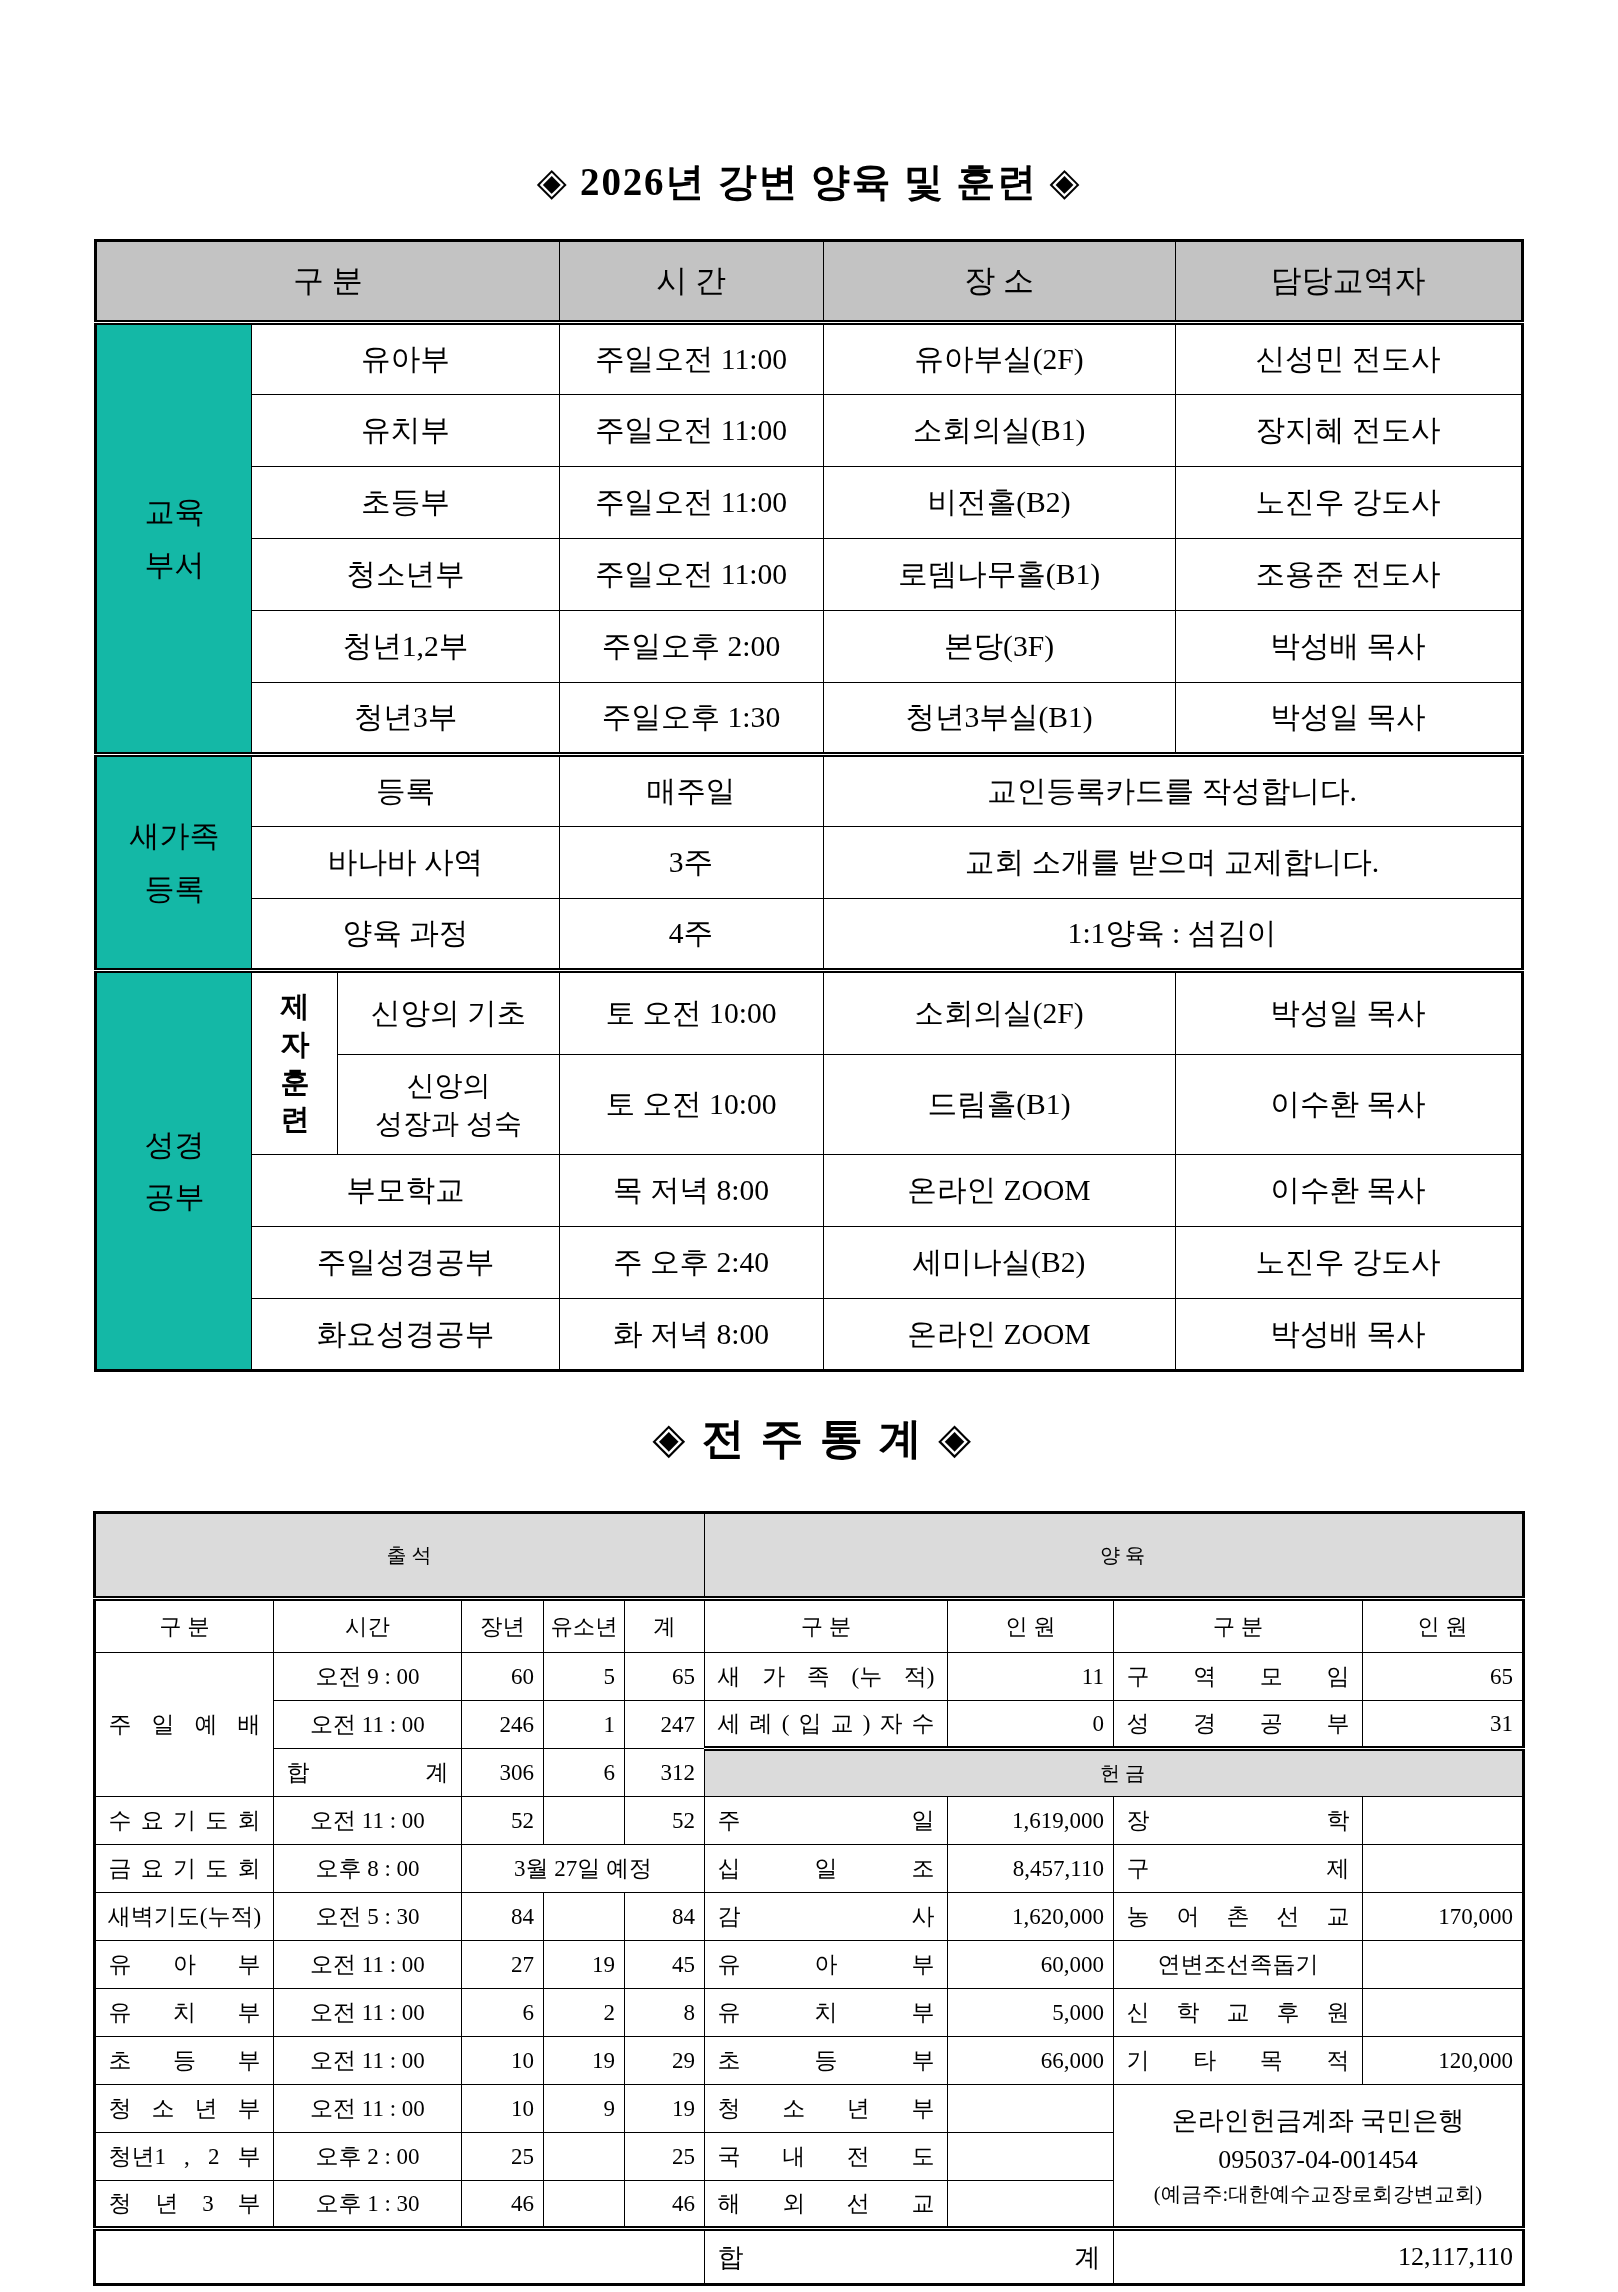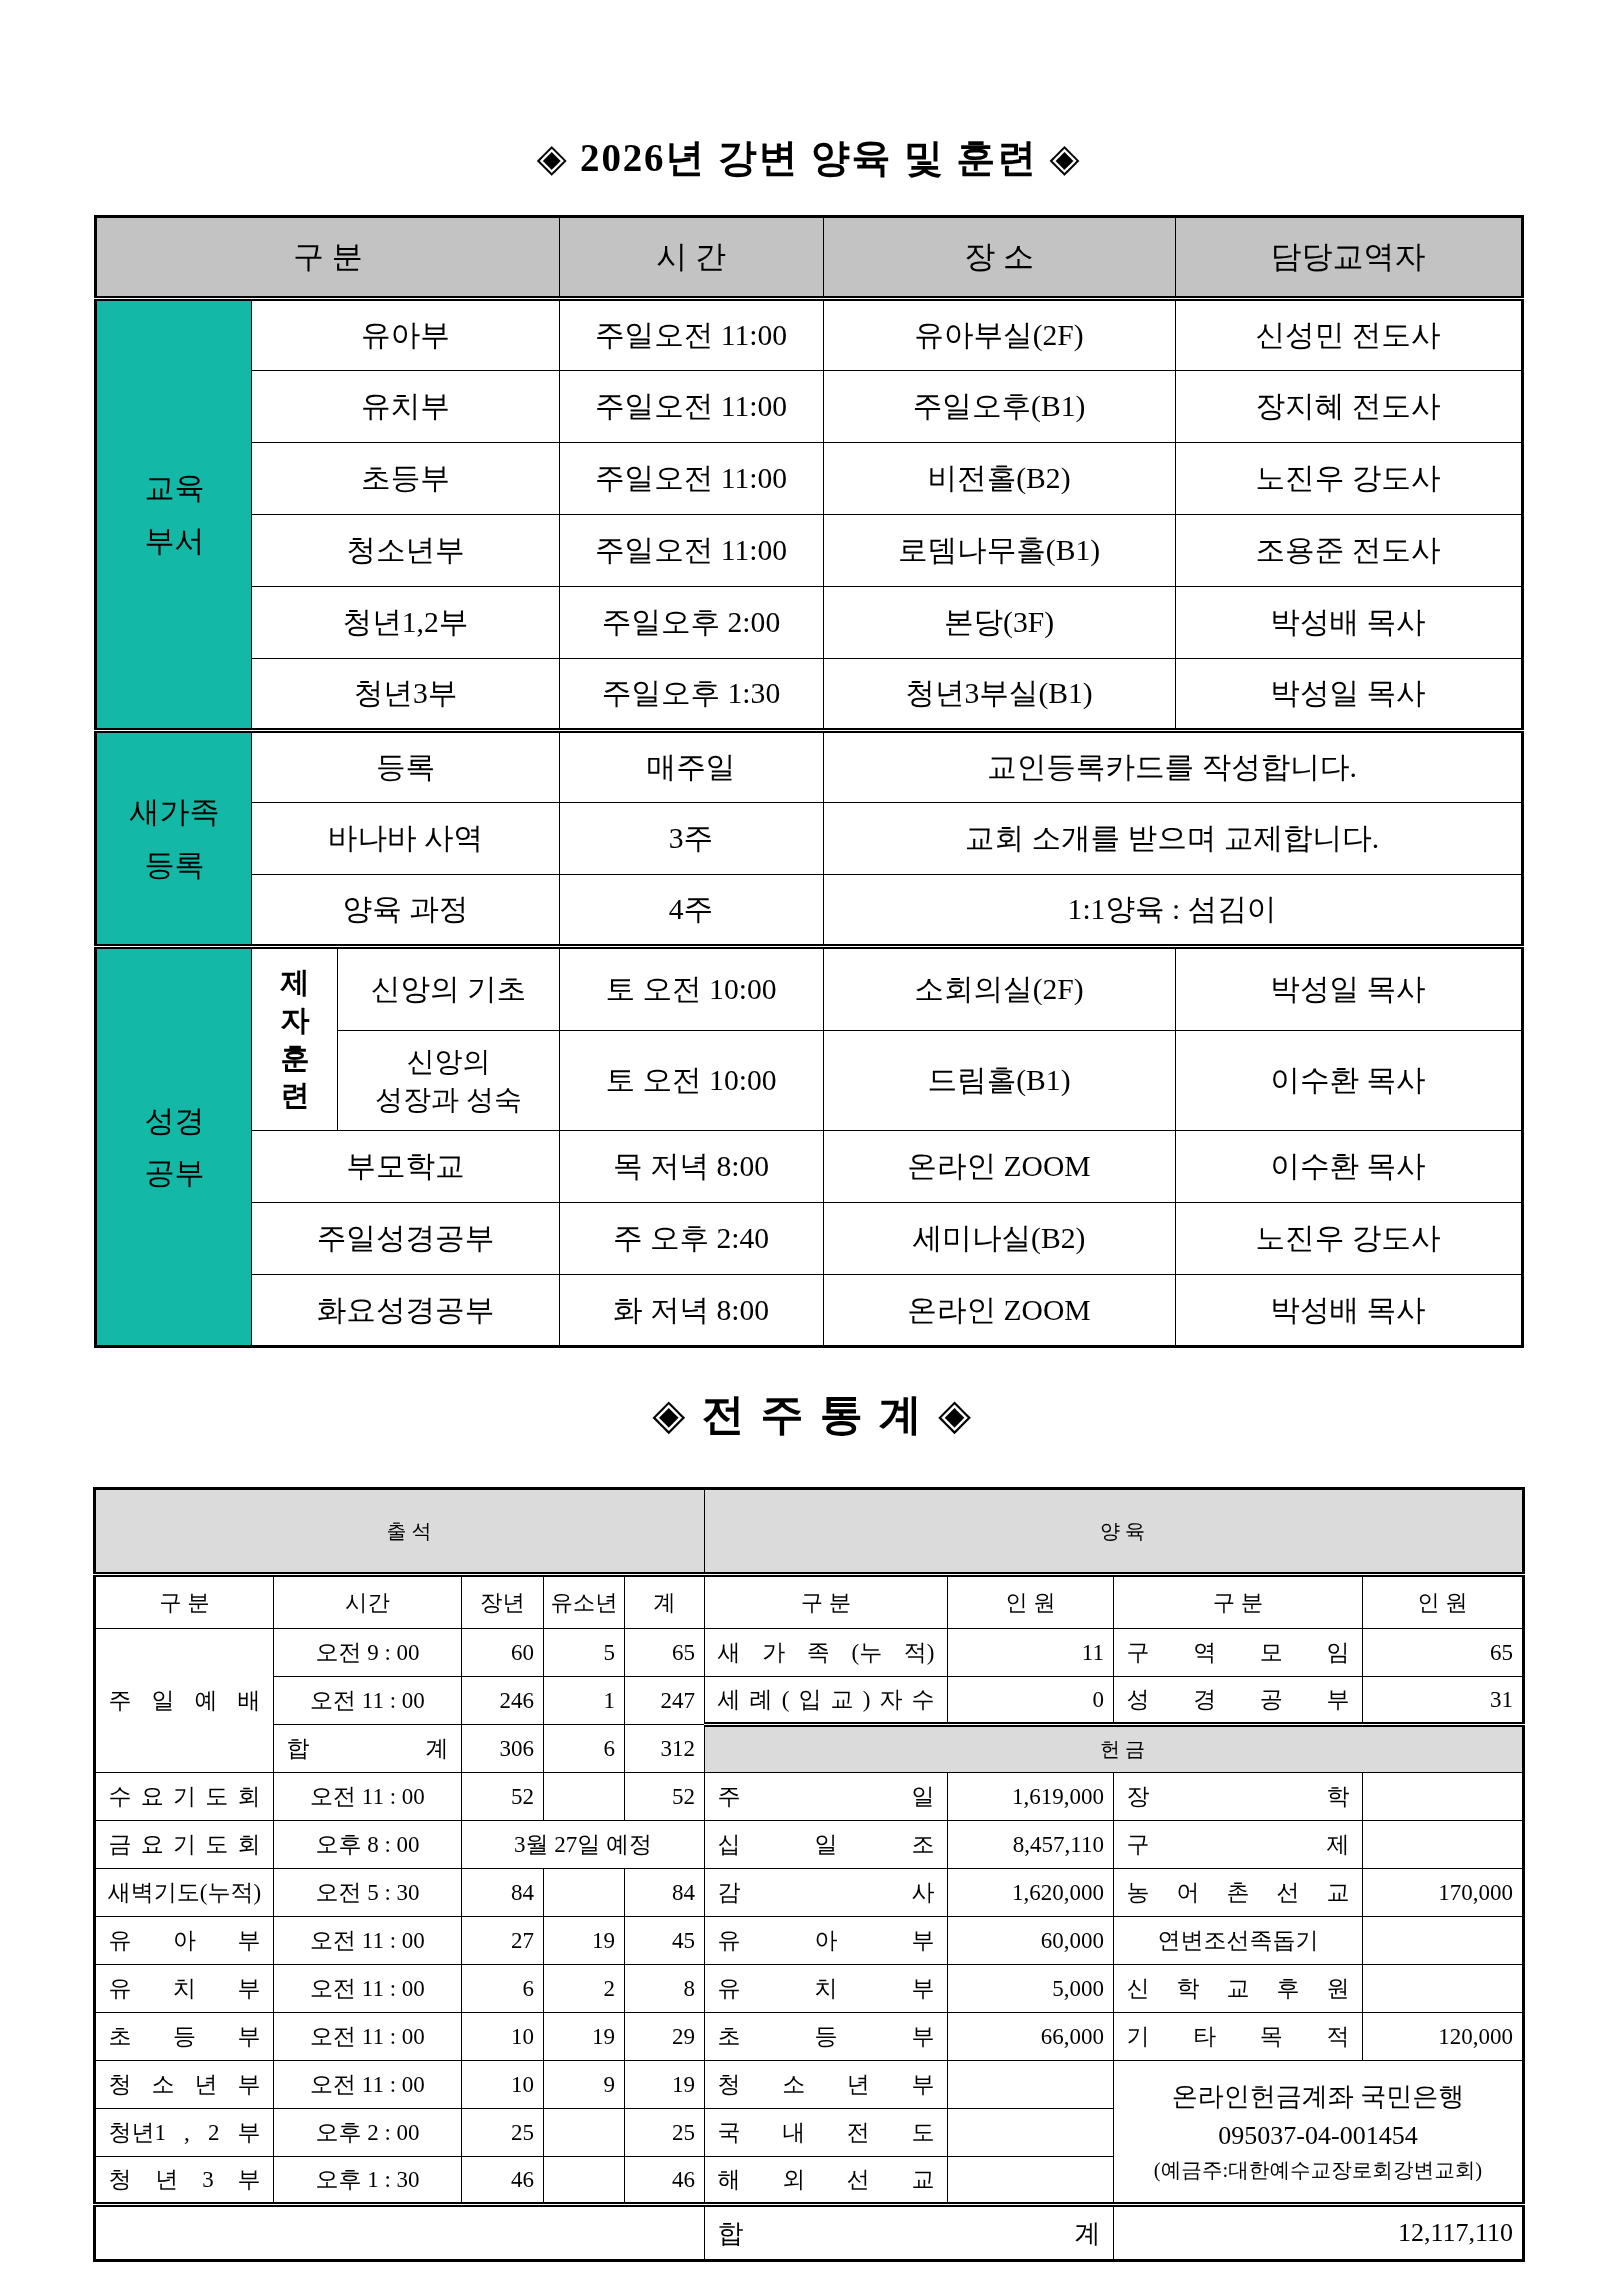--- a/index.html
+++ b/index.html
@@ -1,21 +1,21 @@
 <!DOCTYPE html>
 <html style="font-size:14.3px"><head>
 <meta charset="utf-8">
 <style>
   html,body{margin:0;padding:0;}
   body{
     width:1618px;height:2293px;background:#ffffff;color:#000000;
     font-family:"Liberation Serif","DejaVu Serif",serif;
     -webkit-font-smoothing:antialiased;
   }
-  .title{ text-align:center; font-weight:bold; }
+  .title{ text-align:center; font-weight:bold;margin-top:24px; }
   .title1{ padding-top:131px; font-size:39px; letter-spacing:1.8px; }
   .title2{ margin-top:38px; font-size:43px; letter-spacing:2.7px;padding-left:8px; }
 
   table{ border-collapse:collapse; table-layout:fixed; background:#ffffff; }
   table.t1{ width:1426px; margin:30px auto 0; border:3.6px solid #000; }
   table.t2{ width:1429px; margin:43px auto 0; border:3.6px solid #000; }
   td{ border:1.8px solid #000; text-align:center; vertical-align:middle; overflow:hidden; }
 
   
   .t1 td{ font-size:29.6px; }
@@ -66,21 +66,21 @@
       <div>부서</div>
     </td>
     <td colspan="2">유아부</td>
     <td>주일오전 11:00</td>
     <td>유아부실(2F)</td>
     <td>신성민 전도사</td>
   </tr>
   <tr style="height:72px">
     <td colspan="2">유치부</td>
     <td>주일오전 11:00</td>
-    <td>주일오후(B1)</td>
+    <td>소회의실(B1)</td>
     <td>장지혜 전도사</td>
   </tr>
   <tr style="height:72px">
     <td colspan="2">초등부</td>
     <td>주일오전 11:00</td>
     <td>비전홀(B2)</td>
     <td>노진우 강도사</td>
   </tr>
   <tr style="height:72px">
     <td colspan="2">청소년부</td>

